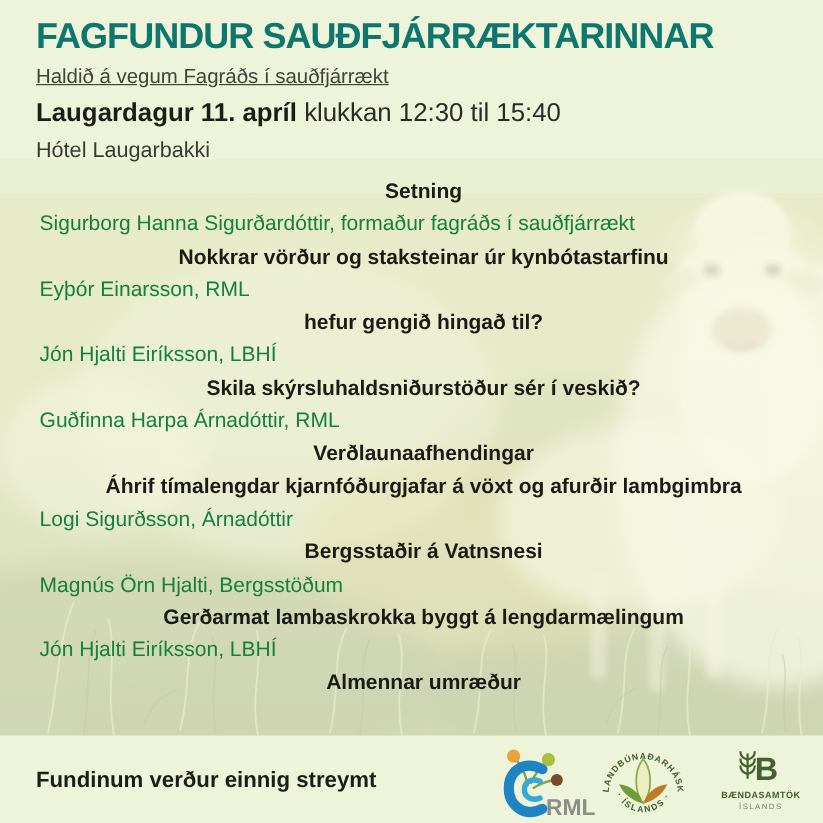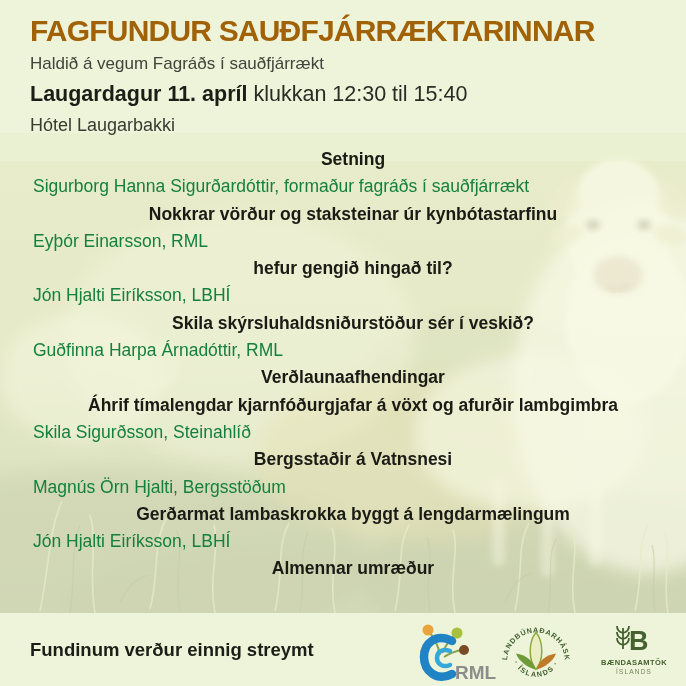--- a/index.html
+++ b/index.html
@@ -8,23 +8,23 @@
     background:#edf4d9;color:#1d1d18;
     font-family:"Liberation Sans",sans-serif;
   }
   
   .photo-band{position:absolute;left:0;top:133px;width:686px;height:480px;}
   .photo-band svg{display:block;width:686px;height:480px;}
   
   .header{position:absolute;left:30px;top:14px;width:630px;}
   .title{
     margin:0;font-size:30px;line-height:34px;font-weight:800;
-    letter-spacing:-0.8px;color:#a16207;white-space:nowrap;
+    letter-spacing:-0.8px;color:#0f766e;white-space:nowrap;
   }
-  .organizer{margin:6px 0 0;font-size:17px;line-height:20px;color:#43433b;}
+  .organizer{margin:6px 0 0;font-size:17px;line-height:20px;color:#43433b;text-decoration:underline;}
   .dateline{margin:8px 0 0;font-size:21.5px;line-height:25px;color:#2b2b25;}
   .dateline .b{font-weight:700;color:#1d1d17;margin-top:43px;}
   .venue{margin:8px 0 0;font-size:18px;line-height:21px;color:#3a3a33;}
   
   .program{position:absolute;left:33px;top:146px;width:640px;}
   .pline{font-size:17.5px;line-height:27.3px;white-space:nowrap;color:#15803d;}
   .pline.b{font-weight:700;color:#1b1b15;text-align:center;}
   
   .footer{position:absolute;left:0;top:613px;width:686px;height:86px;background:#edf4d9;}
   .stream-note{position:absolute;left:30px;top:26px;font-size:18.5px;font-weight:700;color:#1d1d17;white-space:nowrap;}
@@ -126,21 +126,21 @@
     <div class="pline b">Setning</div>
     <div class="pline">Sigurborg Hanna Sigurðardóttir, formaður fagráðs í sauðfjárrækt</div>
     <div class="pline b">Nokkrar vörður og staksteinar úr kynbótastarfinu</div>
     <div class="pline">Eyþór Einarsson, RML</div>
     <div class="pline b">hefur gengið hingað til?</div>
     <div class="pline">Jón Hjalti Eiríksson, LBHÍ</div>
     <div class="pline b">Skila skýrsluhaldsniðurstöður sér í veskið?</div>
     <div class="pline">Guðfinna Harpa Árnadóttir, RML</div>
     <div class="pline b">Verðlaunaafhendingar</div>
     <div class="pline b">Áhrif tímalengdar kjarnfóðurgjafar á vöxt og afurðir lambgimbra</div>
-    <div class="pline">Skila Sigurðsson, Steinahlíð</div>
+    <div class="pline">Logi Sigurðsson, Árnadóttir</div>
     <div class="pline b">Bergsstaðir á Vatnsnesi</div>
     <div class="pline">Magnús Örn Hjalti, Bergsstöðum</div>
     <div class="pline b">Gerðarmat lambaskrokka byggt á lengdarmælingum</div>
     <div class="pline">Jón Hjalti Eiríksson, LBHÍ</div>
     <div class="pline b">Almennar umræður</div>
   </div>
 
   <div class="footer">
     <div class="stream-note">Fundinum verður einnig streymt</div>
   </div>

